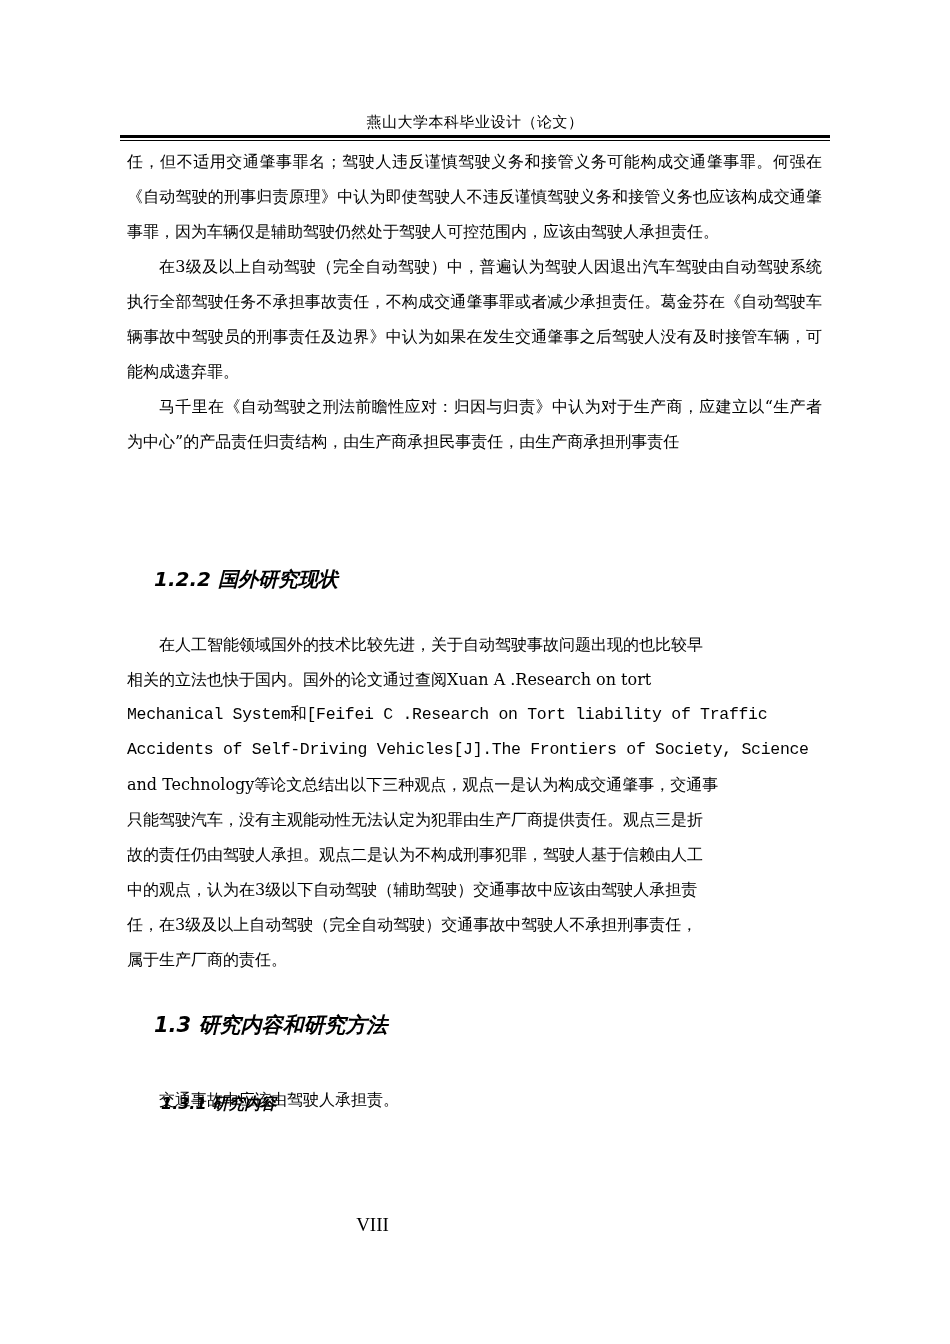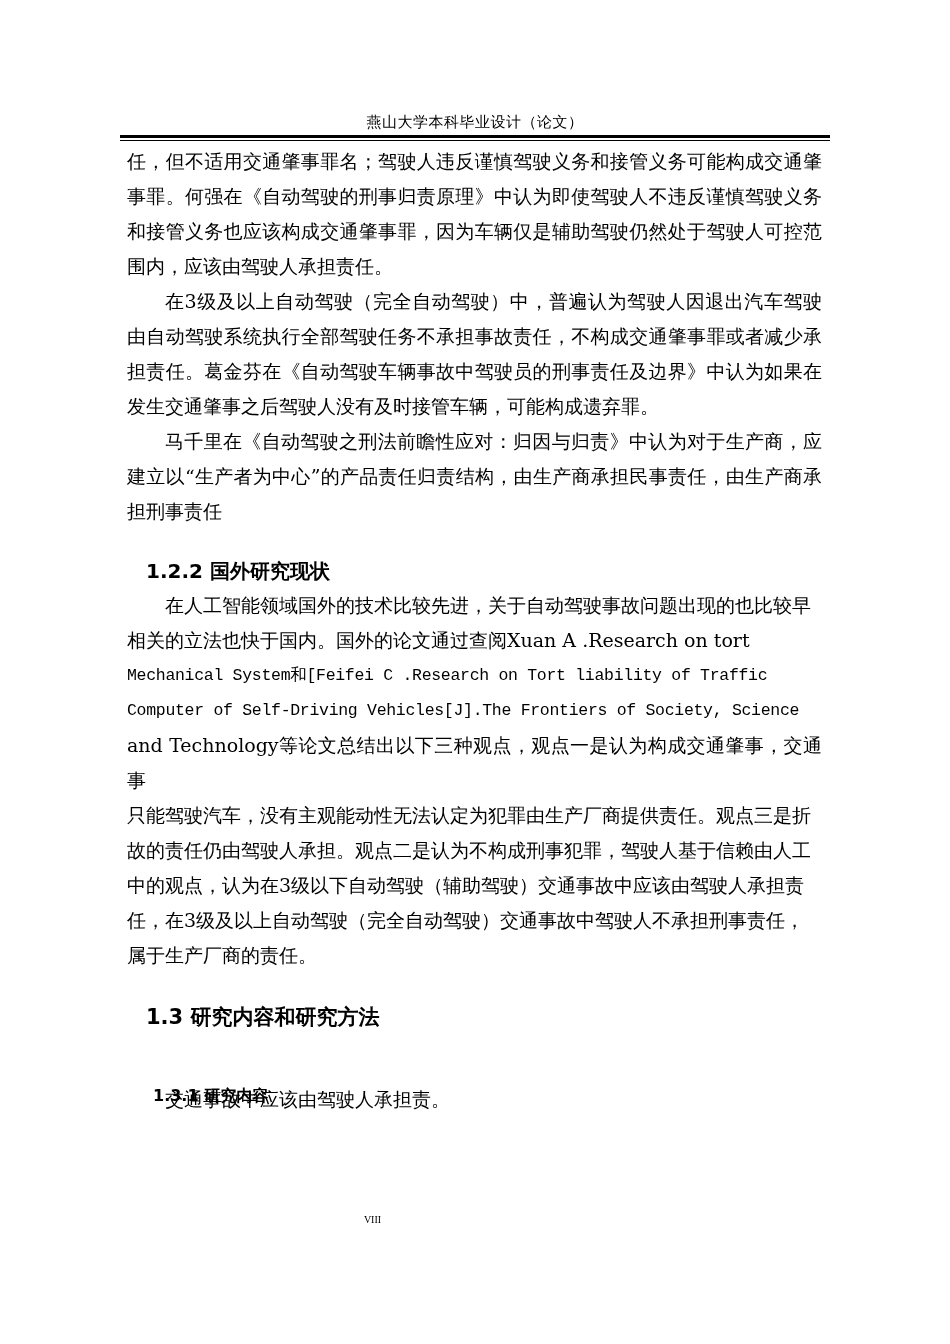--- a/index.html
+++ b/index.html
@@ -3,53 +3,53 @@
 <meta charset="utf-8">
 <style>
   html, body { margin: 0; padding: 0; background: #ffffff; }
   body { width: 950px; height: 1344px; position: relative; overflow: hidden;
          font-family: "DejaVu Serif", "Liberation Serif", serif; color: #000; }
   .page { position: absolute; left: 0; top: 0; width: 950px; height: 1120px; }
   .running-header { position: absolute; left: 120px; top: 112px; width: 710px;
          text-align: center; font-size: 15px; line-height: 20px; letter-spacing: 0.5px; }
   .header-rule-thick { position: absolute; left: 120px; top: 135px; width: 710px; height: 3px; background: #000; }
   .header-rule-thin { position: absolute; left: 120px; top: 140px; width: 710px; height: 1px; background: #000; }
-  p { margin: 0; font-size: 19px; line-height: 35px; text-align: justify; text-justify: inter-ideograph; }
+  p { margin: 0; font-size: 16px; line-height: 35px; text-align: justify; text-justify: inter-ideograph; }
   p.indent { text-indent: 2em; }
   .mono { font-family: "Liberation Mono", "DejaVu Sans Mono", monospace; font-size: 16.5px; letter-spacing: -0.3px; }
-  h3, h2 { margin: 8px; font-family: "DejaVu Sans", "Liberation Sans", sans-serif; font-weight: bold; }
+  h3, h2 { margin: 16px; font-family: "DejaVu Sans", "Liberation Sans", sans-serif; font-style: italic; font-weight: bold; }
   h3.sec-122 { font-size: 20px; line-height: 24px; position: absolute; left: 138px; top: 551px; }
   h2.sec-13 { font-size: 21px; line-height: 26px; position: absolute; left: 138px; top: 996px; text-align: right; }
   h3.sec-131 { font-size: 16px; line-height: 24px; position: absolute; left: 145px; top: 1076px; }
   .block { position: absolute; left: 127px; width: 695px; }
   .page-number { position: absolute; left: 0; width: 745px; top: 1214px; text-align: center;
-         font-family: "Liberation Serif", "DejaVu Serif", serif; font-size: 10px; }
+         font-family: "Liberation Serif", "DejaVu Serif", serif; font-size: 19px; }
 </style>
 </head>
 <body>
 
 <div class="page">
 
   <div class="running-header">燕山大学本科毕业设计（论文）</div>
   <div class="header-rule-thick"></div>
   <div class="header-rule-thin"></div>
 
   <div class="block" style="top:144px;">
     <p>任，但不适用交通肇事罪名；驾驶人违反谨慎驾驶义务和接管义务可能构成交通肇事罪。何强在《自动驾驶的刑事归责原理》中认为即使驾驶人不违反谨慎驾驶义务和接管义务也应该构成交通肇事罪，因为车辆仅是辅助驾驶仍然处于驾驶人可控范围内，应该由驾驶人承担责任。</p>
     <p class="indent">在3级及以上自动驾驶（完全自动驾驶）中，普遍认为驾驶人因退出汽车驾驶由自动驾驶系统执行全部驾驶任务不承担事故责任，不构成交通肇事罪或者减少承担责任。葛金芬在《自动驾驶车辆事故中驾驶员的刑事责任及边界》中认为如果在发生交通肇事之后驾驶人没有及时接管车辆，可能构成遗弃罪。</p>
     <p class="indent">马千里在《自动驾驶之刑法前瞻性应对：归因与归责》中认为对于生产商，应建立以“生产者为中心”的产品责任归责结构，由生产商承担民事责任，由生产商承担刑事责任</p>
   </div>
 
   <h3 class="sec-122">1.2.2 国外研究现状</h3>
 
   <div class="block" style="top:588px;">
-    <p style="white-space:pre;">　　在人工智能领域国外的技术比较先进，关于自动驾驶事故问题出现的也比较早</p>
+    <p style="white-space:pre;margin-top:39px;">　　在人工智能领域国外的技术比较先进，关于自动驾驶事故问题出现的也比较早</p>
     <p class="mono-mix">相关的立法也快于国内。国外的论文通过查阅Xuan A .Research on tort</p>
     <p class="mono">Mechanical System和[Feifei C .Research on Tort liability of Traffic</p>
-    <p class="mono">Computer of Self-Driving Vehicles[J].The Frontiers of Society, Science</p>
+    <p class="mono">Accidents of Self-Driving Vehicles[J].The Frontiers of Society, Science</p>
     <p>and Technology等论文总结出以下三种观点，观点一是认为构成交通肇事，交通事</p>
     <p>只能驾驶汽车，没有主观能动性无法认定为犯罪由生产厂商提供责任。观点三是折</p>
     <p>故的责任仍由驾驶人承担。观点二是认为不构成刑事犯罪，驾驶人基于信赖由人工</p>
     <p>中的观点，认为在3级以下自动驾驶（辅助驾驶）交通事故中应该由驾驶人承担责</p>
     <p>任，在3级及以上自动驾驶（完全自动驾驶）交通事故中驾驶人不承担刑事责任，</p>
     <p>属于生产厂商的责任。</p>
   </div>
 
   <h2 class="sec-13">1.3 研究内容和研究方法</h2>
   <h3 class="sec-131">1.3.1 研究内容</h3>

